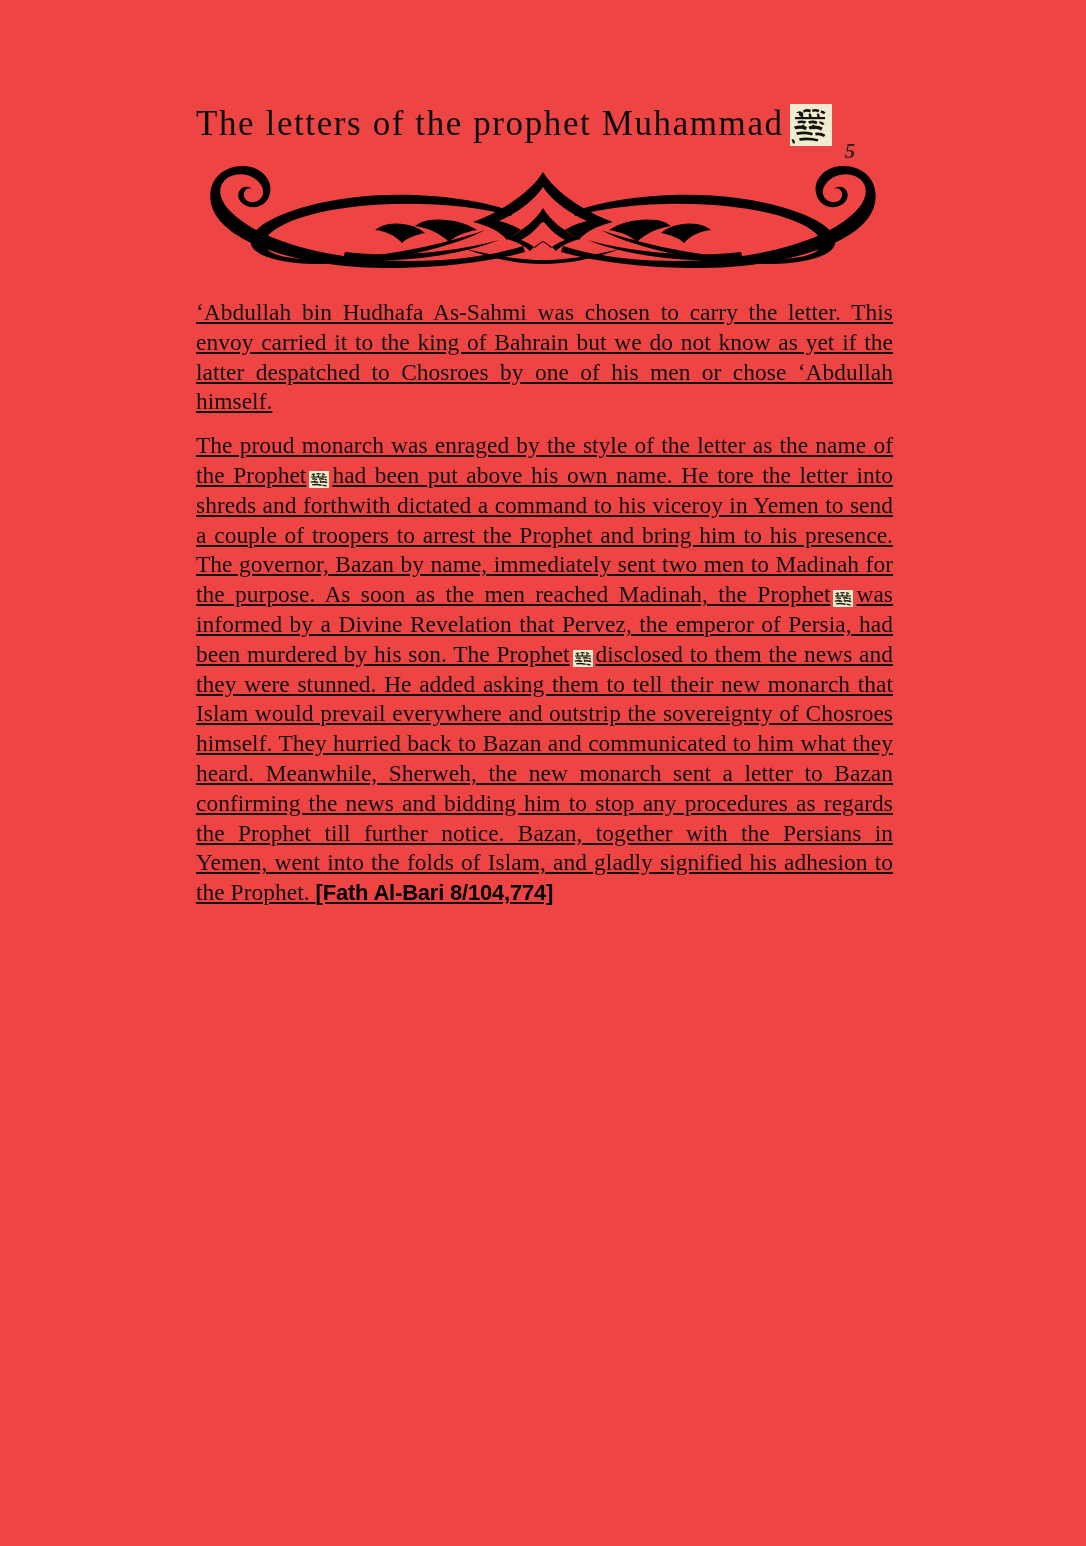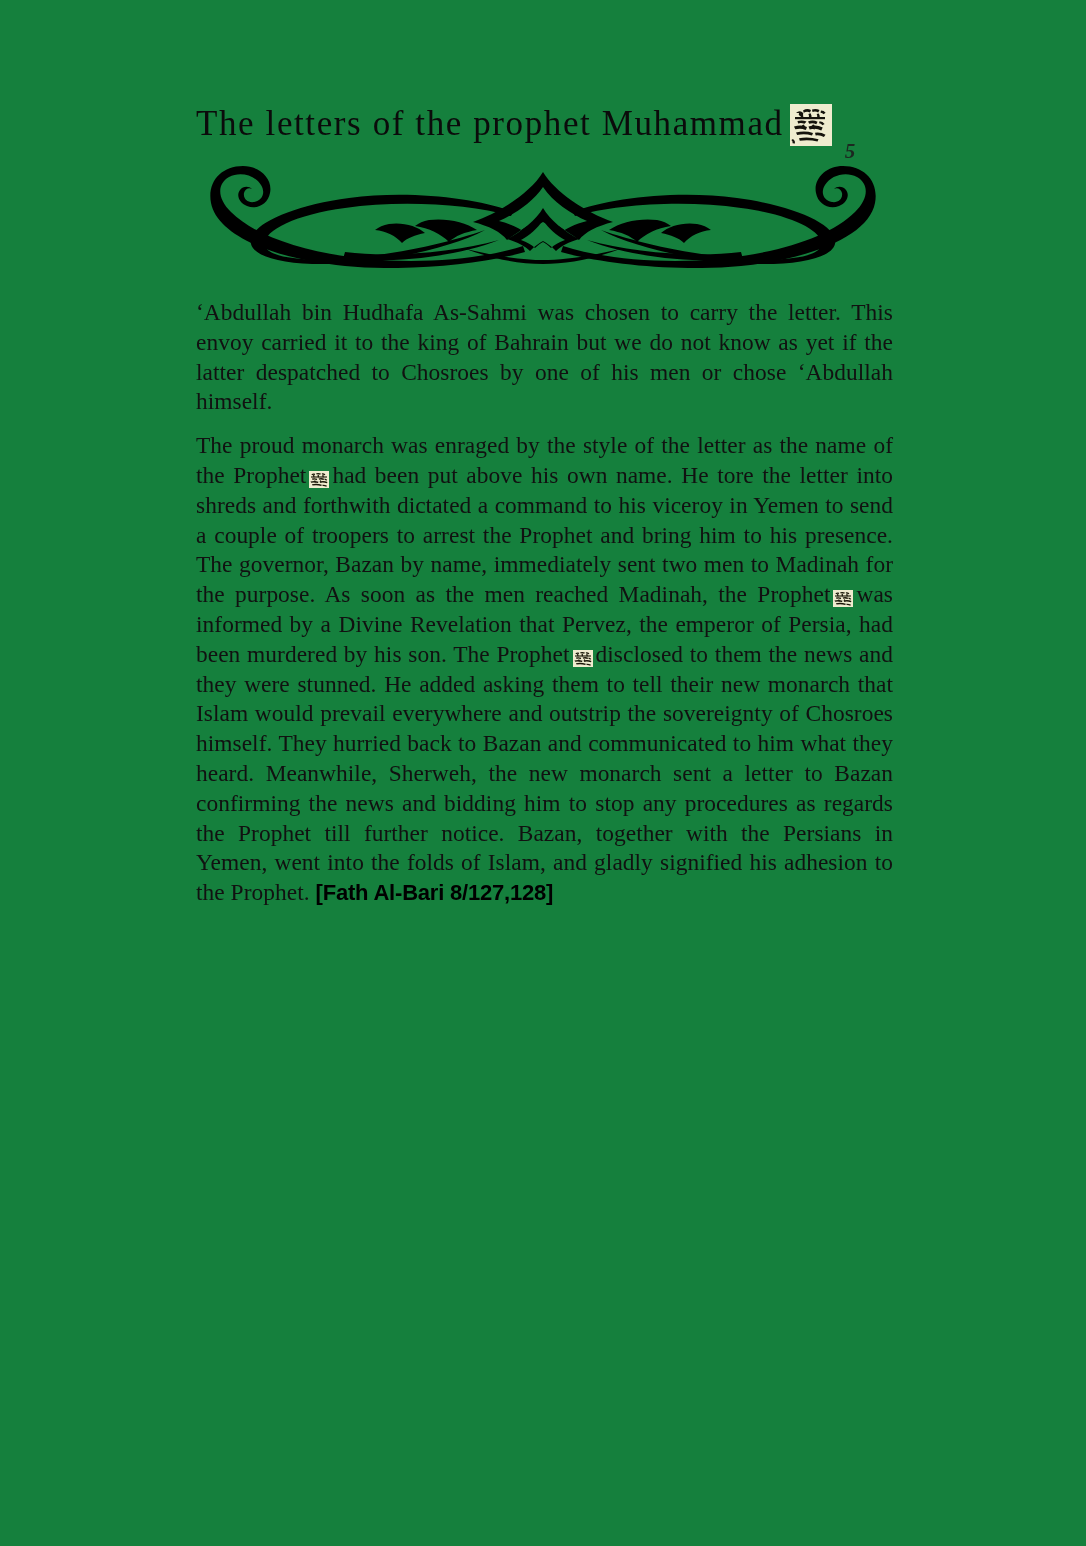--- a/index.html
+++ b/index.html
@@ -12,21 +12,21 @@
     height: 1546px;
     position: relative;
     font-family: "Liberation Serif", "DejaVu Serif", serif;
     color: #000000;
     overflow: hidden;
   }
 
   .page {
     position: absolute;
     inset: 0;
-    background: #15803d;
+    background: #ef4444;
   }
 
   
   .header {
     position: absolute;
     left: 0;
     top: 0;
     width: 1086px;
     height: 270px;
   }
@@ -123,20 +123,21 @@
 
   p.body-para {
     font-family: "Liberation Serif", "DejaVu Serif", serif;
     font-size: 23.4px;
     line-height: 29.8px;
     text-align: justify;
     text-justify: inter-word;
     color: #111111;
     margin: 0 0 14px 0;
     letter-spacing: 0.05px;
+    text-decoration: underline;
   }
   p.body-para:last-child { margin-bottom: 0; }
 
   .citation {
     font-family: "Liberation Sans", "DejaVu Sans", sans-serif;
     font-weight: 700;
     font-size: 22px;
     letter-spacing: -0.2px;
     color: #000;
   }
@@ -368,17 +369,17 @@
             <path d="M22 22.2 q9 -2.6 17 1 l-1.4 3 q-6.8 -3 -14.2 -1.2z"></path>
             <path d="M6 28 q11 -2 21 1 l-1.2 2.6 q-8.6 -2.6 -18.4 -1z"></path>
             <path d="M28 29 q6 -0.4 10 2.4 l-1.6 2.2 q-3.4 -2.2 -7.6 -1.8z"></path>
             <path d="M10.5 8 q1.8 2.8 0.6 5.6 l-2.6 -0.8 q0.9 -2 -0.3 -4z"></path>
             <path d="M20 7.6 q1.9 3 0.6 6 l-2.6 -0.9 q1 -2.2 -0.3 -4.3z"></path>
             <path d="M30 8 q1.9 2.9 0.6 5.8 l-2.6 -0.9 q1 -2.1 -0.2 -4.1z"></path>
             <path d="M13 19.6 q1.6 2.6 0.7 5.2 l-2.5 -0.8 q0.8 -1.9 -0.3 -3.8z"></path>
             <path d="M25 19.4 q1.7 2.8 0.8 5.4 l-2.6 -0.8 q0.9 -2 -0.3 -3.9z"></path>
           </g>
         </svg></span><span>disclosed to them the news and they were stunned. He added asking them to tell their new monarch that Islam would prevail everywhere and outstrip the sovereignty of Chosroes himself. They hurried back to Bazan and communicated to him what they heard. Meanwhile, Sherweh, the new monarch sent a letter to Bazan confirming the news and bidding him to stop any procedures as regards the Prophet till further notice. Bazan, together with the Persians in Yemen, went into the folds of Islam, and gladly signified his adhesion to the Prophet.</span>
-      <span class="citation">[Fath Al-Bari 8/127,128]</span>
+      <span class="citation">[Fath Al-Bari 8/104,774]</span>
     </p>
 
   </div>
 </div>
 
 </body></html>

